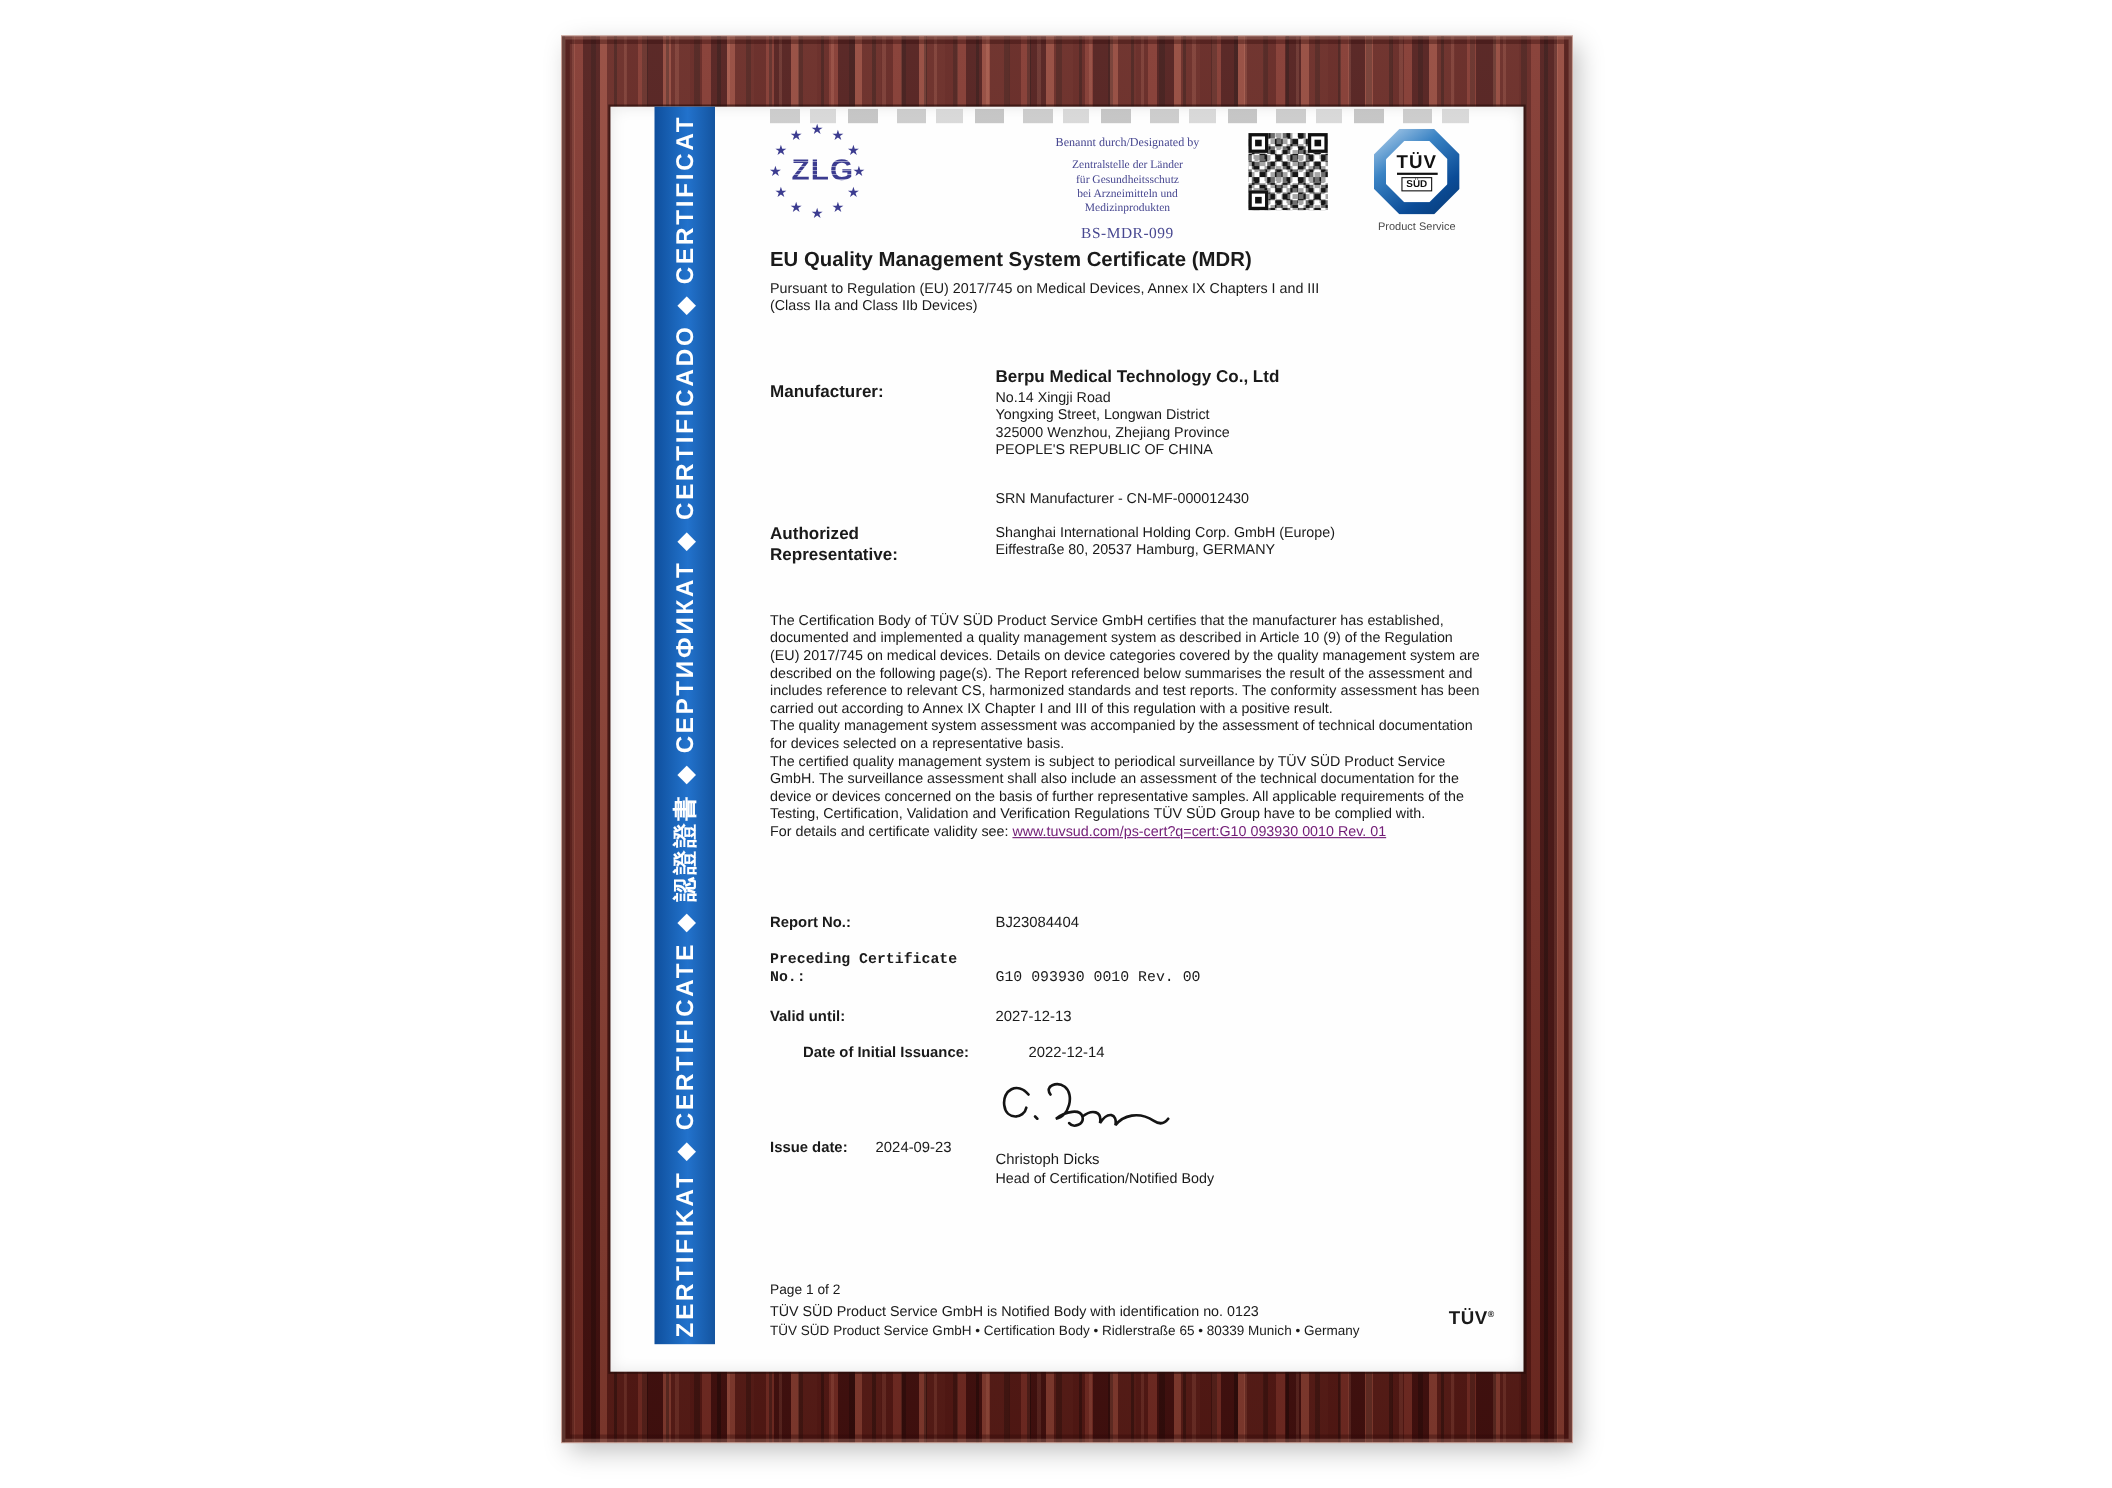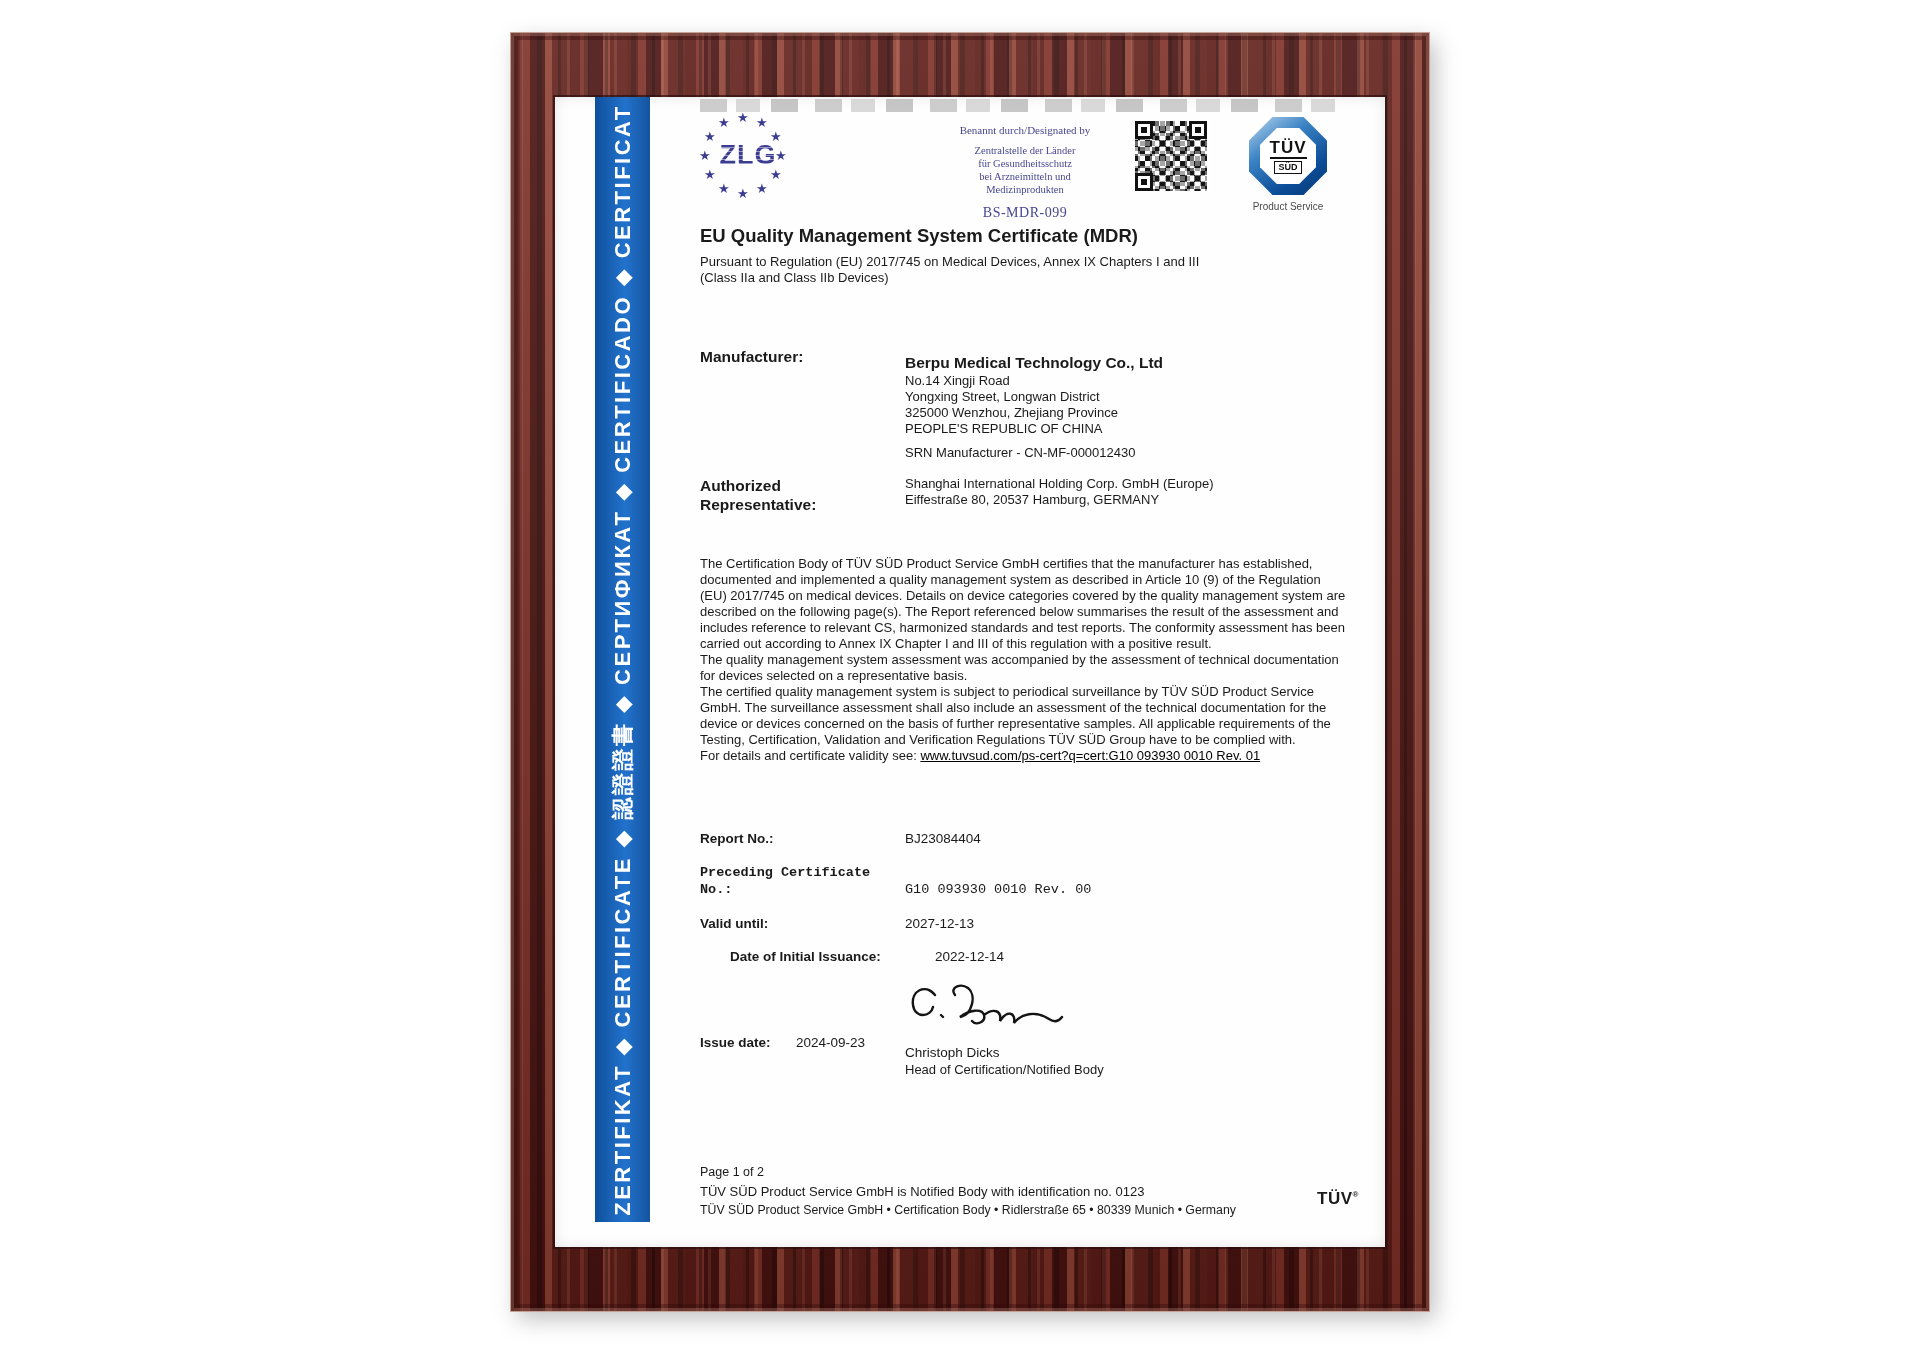--- a/index.html
+++ b/index.html
@@ -87,21 +87,21 @@
   
   .flabel{position:absolute;left:145px;font-weight:700;font-size:15.5px;line-height:19px;}
   .fvalue{position:absolute;left:350px;font-size:13px;line-height:16px;}
   .mfg-name{font-weight:700;font-size:15.5px;margin-bottom:2px;}
   .srn{position:absolute;left:350px;top:348px;font-size:13px;}
   .authrep-label{width:170px;}
 
   
   .body-text{position:absolute;left:145px;top:459px;width:648px;font-size:13px;line-height:16px;}
   .body-text p{margin:0;}
-  .validity-link{color:#000000;text-decoration:underline;}
+  .validity-link{color:#701a75;text-decoration:underline;}
 
   
   .detail-row{position:absolute;left:145px;width:660px;font-size:13.5px;line-height:17px;}
   .dlabel{display:inline-block;width:205px;font-weight:700;}
   .r-report{top:733px;} .r-preceding{top:767px;font-family:Liberation Mono, monospace;} .r-vfrom{top:800px;}
   .r-vuntil{top:818px;} .r-initial{top:851px;padding-left:30px;}
 
   
   .sig-block{position:absolute;left:350px;top:882px;width:300px;}
   .sig-name{font-size:13.5px;margin-top:4px;}
@@ -171,21 +171,21 @@
       </div>
       <div class="tuv-caption">Product Service</div>
 
       <div class="title-block">
         <div class="doc-title">EU Quality Management System Certificate (MDR)</div>
         <div class="doc-sub">Pursuant to Regulation (EU) 2017/745 on Medical Devices, Annex IX Chapters I and III</div>
         <div class="doc-sub">(Class IIa and Class IIb Devices)</div>
       </div>
 
       <div class="flabel" style="top:250px;">Manufacturer:</div>
-      <div class="fvalue" style="top:258px;">
+      <div class="fvalue" style="top:238px;">
         <div class="mfg-name">Berpu Medical Technology Co., Ltd</div>
         <div>No.14 Xingji Road</div>
         <div>Yongxing Street, Longwan District</div>
         <div>325000 Wenzhou, Zhejiang Province</div>
         <div>PEOPLE'S REPUBLIC OF CHINA</div>
       </div>
       <div class="srn">SRN Manufacturer - CN-MF-000012430</div>
 
       <div class="flabel authrep-label" style="top:379px;">Authorized Representative:</div>
       <div class="fvalue" style="top:379px;">

